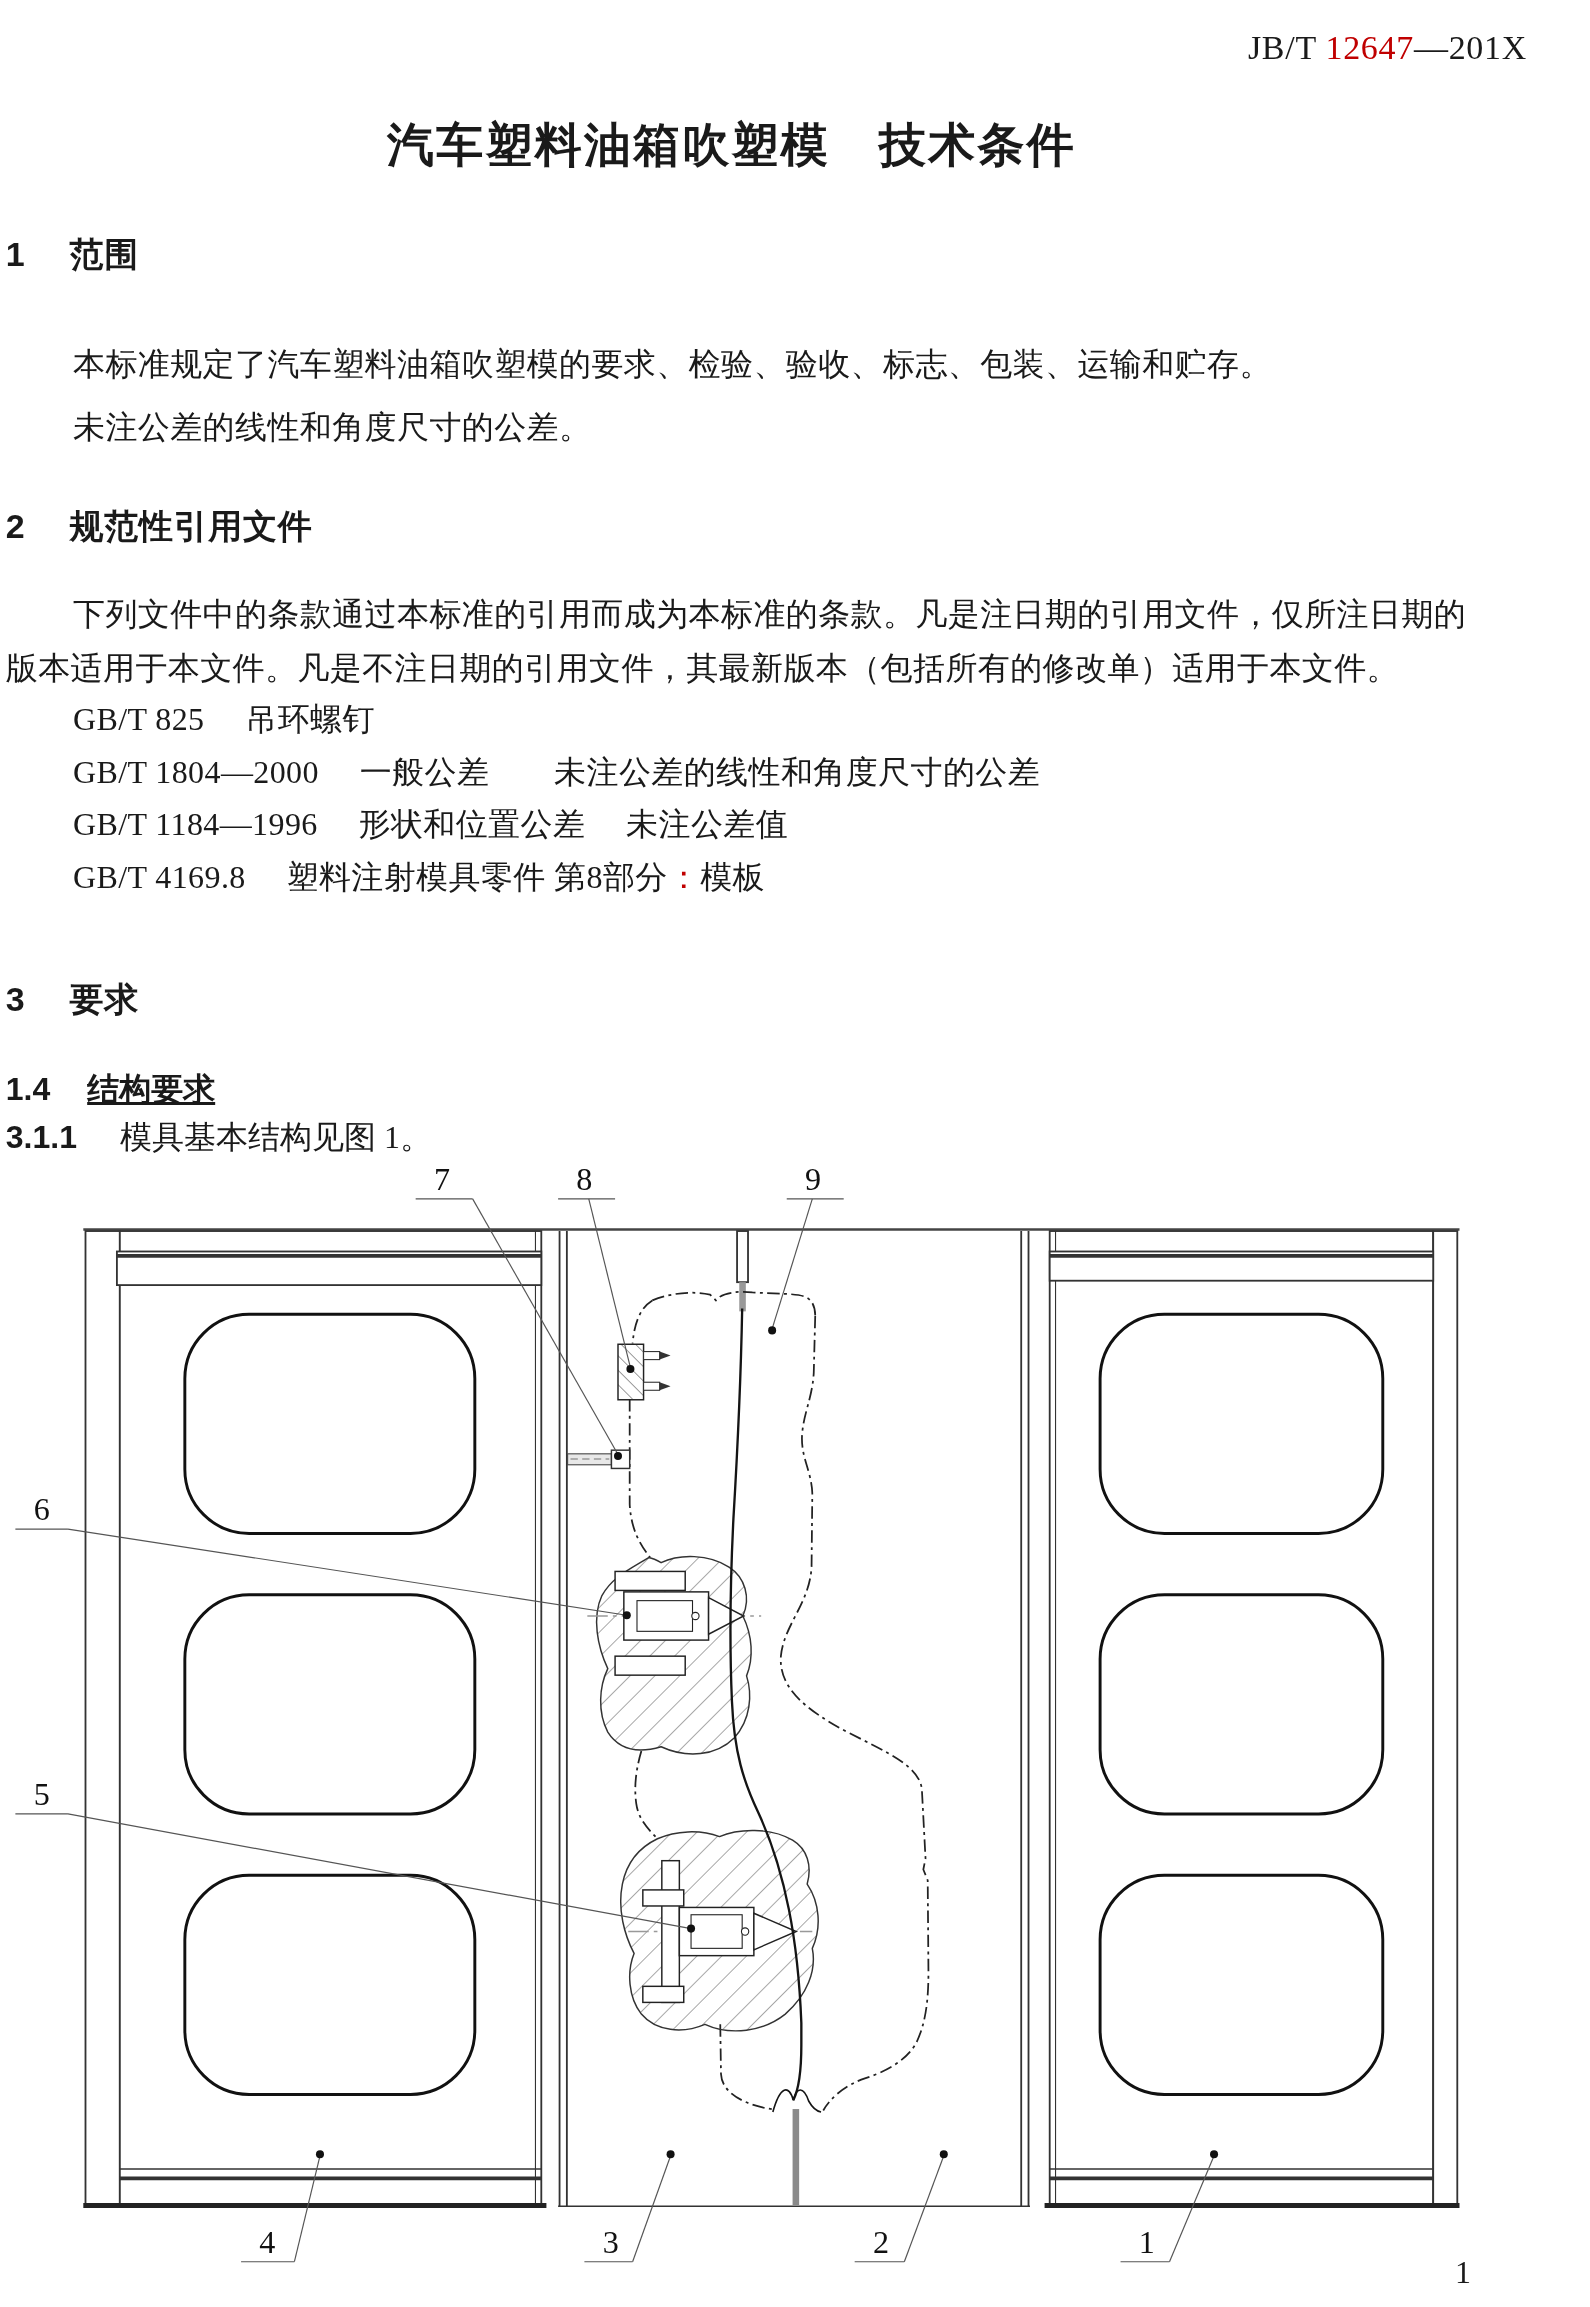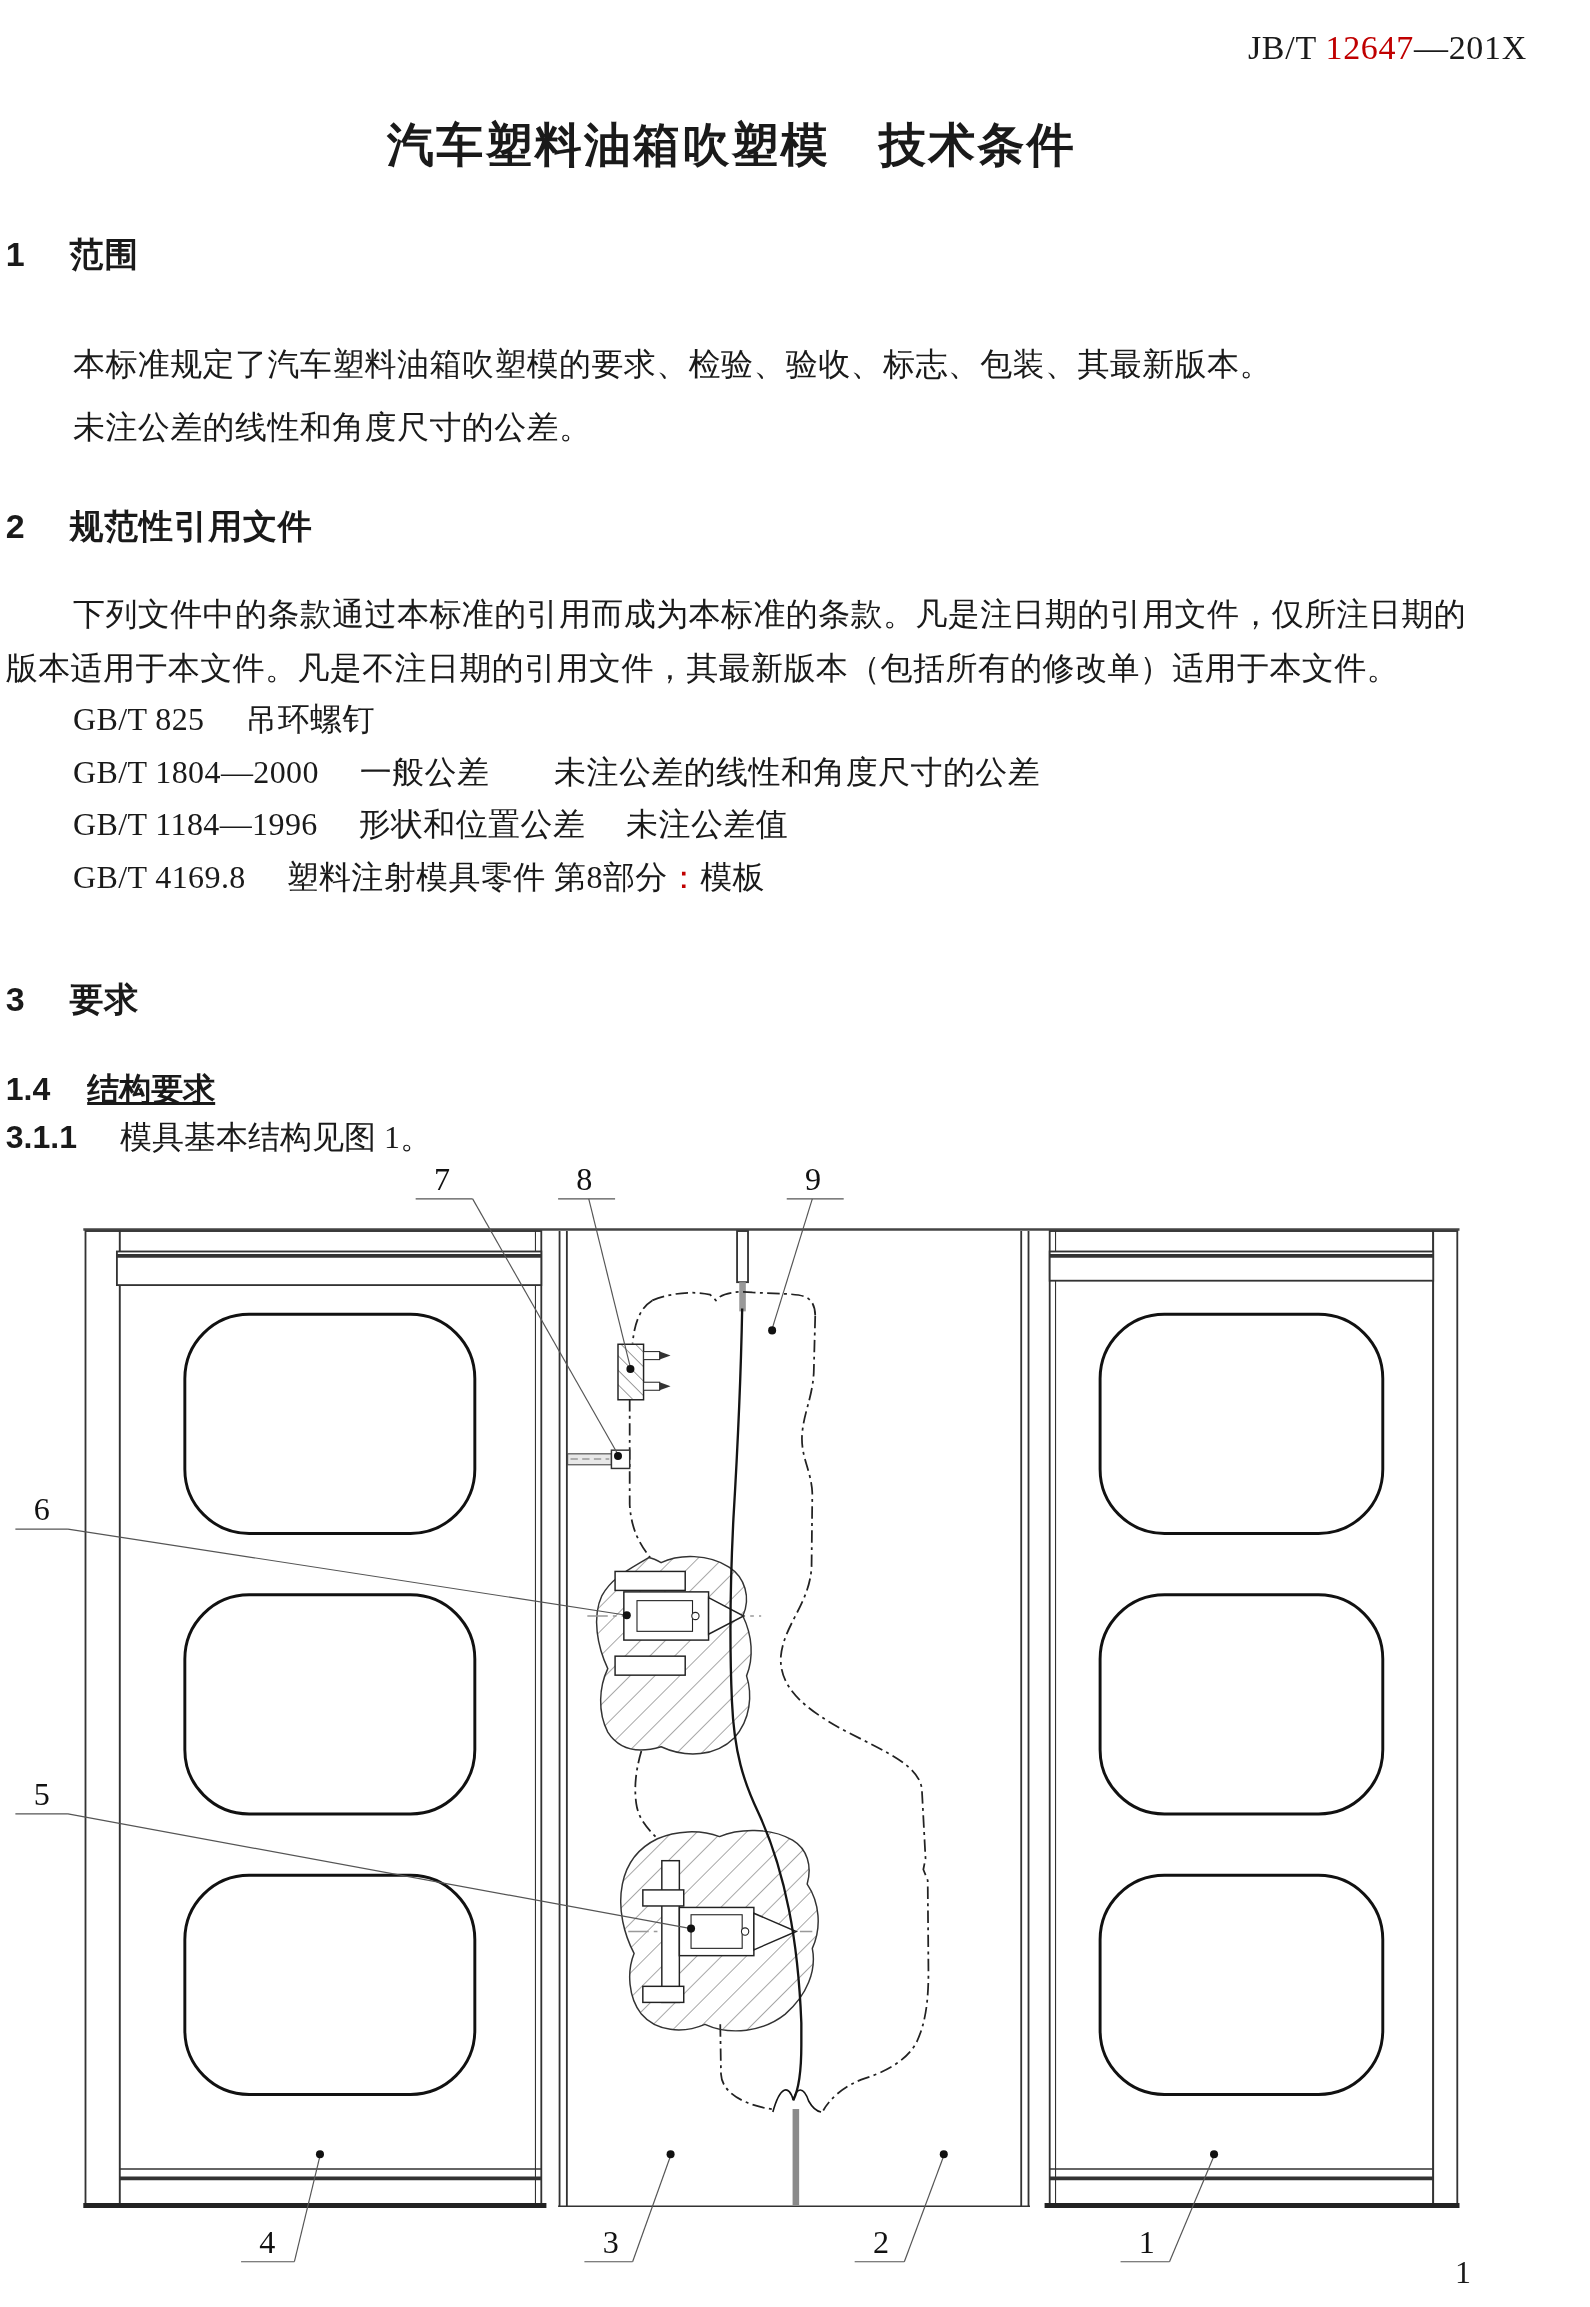--- a/index.html
+++ b/index.html
@@ -35,21 +35,21 @@
 <div class="abs doc-header">
   <span>JB/T </span><span class="red">12647</span><span>—201X</span>
 </div>
 
 <div class="abs doc-title">汽车塑料油箱吹塑模　技术条件</div>
 
 <div class="abs h1" style="top:232px; left:5.8px;">
   <span class="sec-num">1</span>
   <span class="sec-title">范围</span>
 </div>
-<div class="abs body-text" style="top:343px; left:73px;">本标准规定了汽车塑料油箱吹塑模的要求、检验、验收、标志、包装、其最新版本。</div>
+<div class="abs body-text" style="top:343px; left:73px;">本标准规定了汽车塑料油箱吹塑模的要求、检验、验收、标志、包装、运输和贮存。</div>
 <div class="abs body-text" style="top:406px; left:73px;">未注公差的线性和角度尺寸的公差。</div>
 
 <div class="abs h1" style="top:504px; left:5.8px;">
   <span class="sec-num">2</span>
   <span class="sec-title">规范性引用文件</span>
 </div>
 <div class="abs body-text" style="top:593px; left:73px;">下列文件中的条款通过本标准的引用而成为本标准的条款。凡是注日期的引用文件，仅所注日期的</div>
 <div class="abs body-text" style="top:647px; left:5.8px;">版本适用于本文件。凡是不注日期的引用文件，其最新版本（包括所有的修改单）适用于本文件。</div>
 <div class="abs ref-line" style="top:698px; left:73px;">GB/T 825　 吊环螺钉</div>
 <div class="abs ref-line" style="top:751px; left:73px;text-align:center;">GB/T 1804—2000　 一般公差　　未注公差的线性和角度尺寸的公差</div>

